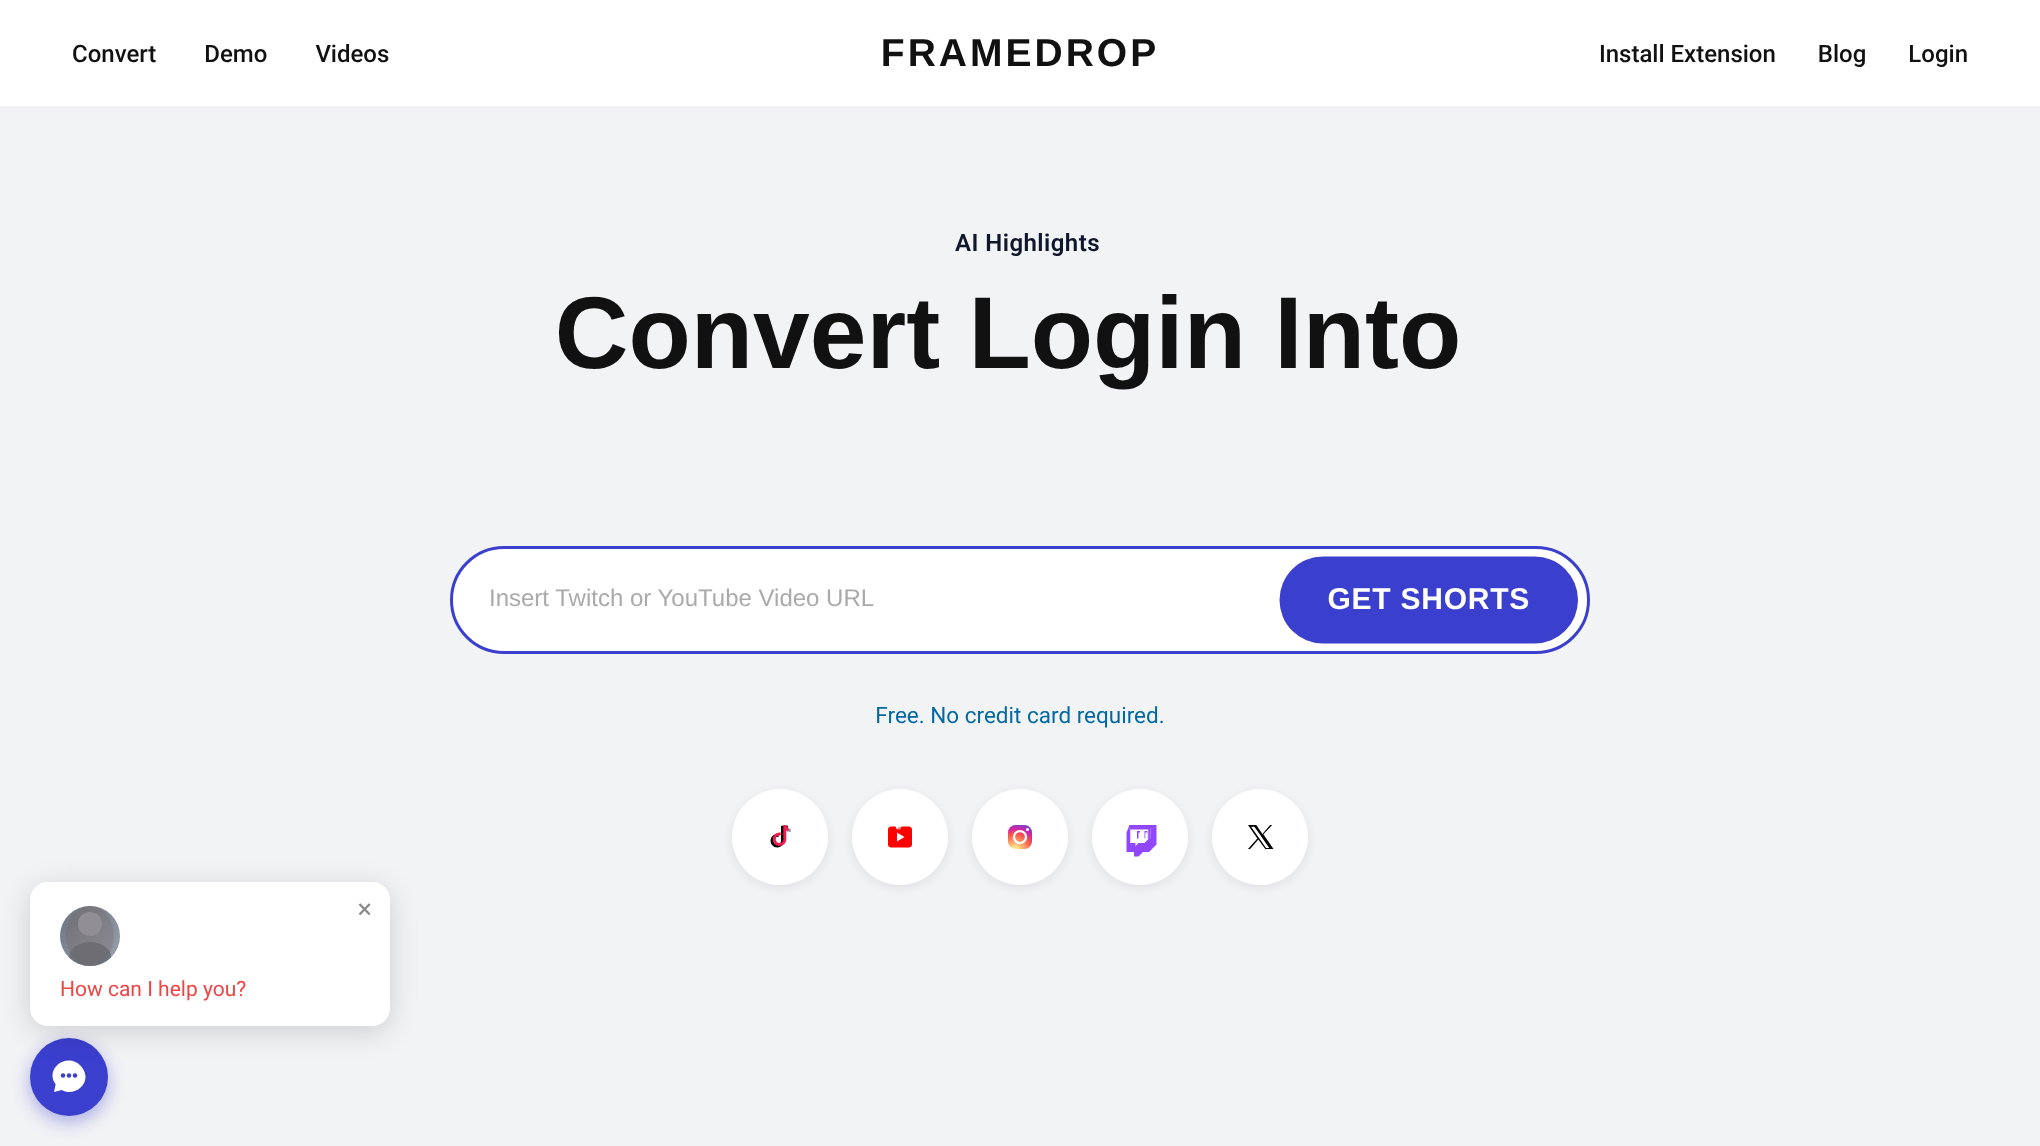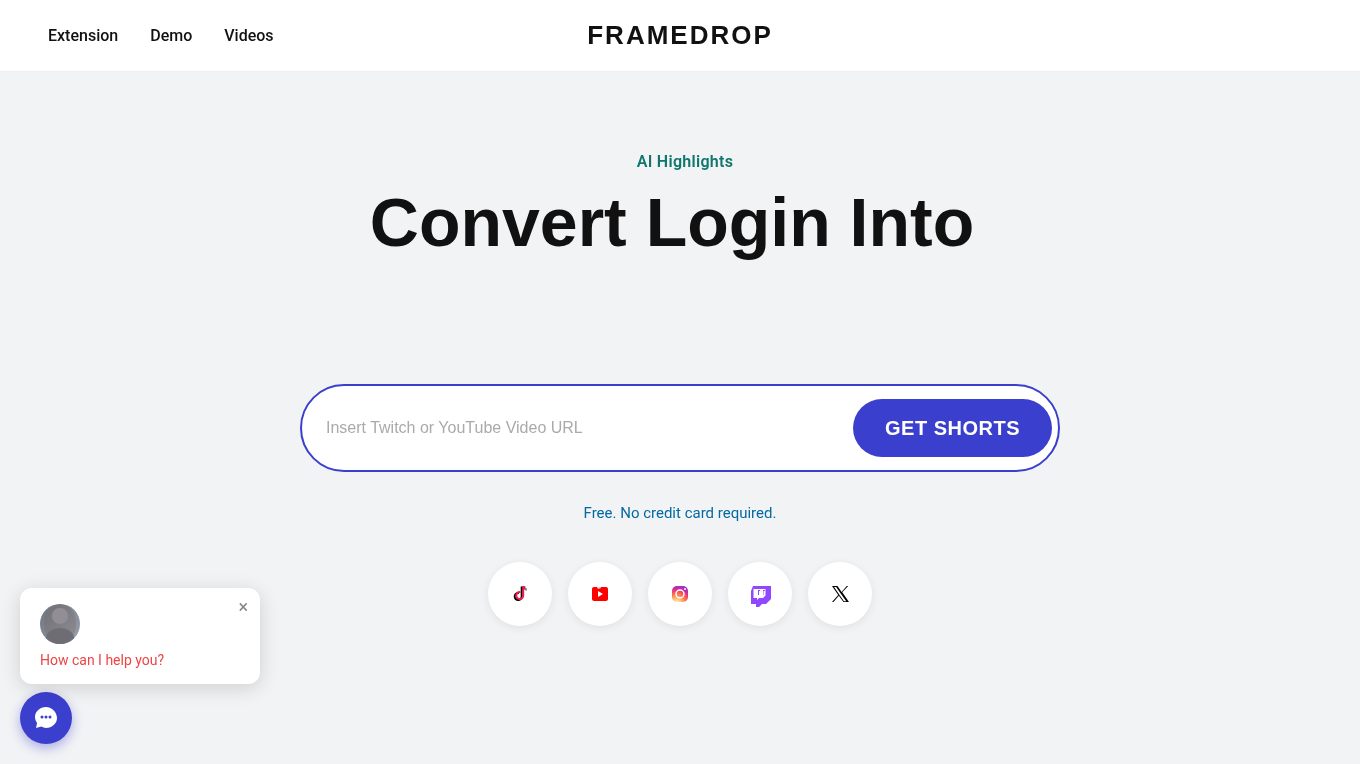--- a/index.html
+++ b/index.html
@@ -69,21 +69,21 @@
       min-height: 692px;
       display: flex;
       flex-direction: column;
       align-items: center;
       padding-top: 80px;
       position: relative;
       overflow: hidden;
     }
 
     .hero-badge {
-      color: #0f766e;
+      color: #0f172a;
       font-size: 16px;
       font-weight: 600;
       margin-bottom: 16px;
       letter-spacing: 0.3px;
       margin-left: 10px;
     }
 
     .hero-title {
       font-size: 68px;
       font-weight: 900;
@@ -110,22 +110,22 @@
     }
 
     
     .url-form {
       display: flex;
       align-items: center;
       background: #fff;
       border: 2px solid #3b3fce;
       border-radius: 50px;
       width: 760px;
-      height: 88px;
-      margin-top: 57px;
+      height: 72px;
+      margin-top: 37px;
       padding: 0 6px 0 24px;
       overflow: hidden;
     }
 
     .url-input {
       flex: 1;
       border: none;
       outline: none;
       font-size: 16px;
       color: #333;
@@ -242,25 +242,30 @@
       justify-content: center;
       cursor: pointer;
       box-shadow: 0 4px 12px rgba(59,63,206,0.4);
     }
   </style>
 </head>
 <body>
 
 <nav>
   <div class="nav-left">
-    <a>Extension</a>
+    <a>Convert</a>
     <a>Demo</a>
     <a>Videos</a>
   </div>
   <div class="nav-logo">FRAMEDROP</div>
+  <div class="nav-right">
+    <a>Install Extension</a>
+    <a>Blog</a>
+    <a>Login</a>
+  </div>
 </nav>
 
 <section class="hero">
   <div class="hero-badge">AI Highlights</div>
 
   <div class="hero-title">
     <span class="hero-title-static">Convert Login Into</span>
     <div class="hero-title-animated">
       
       

